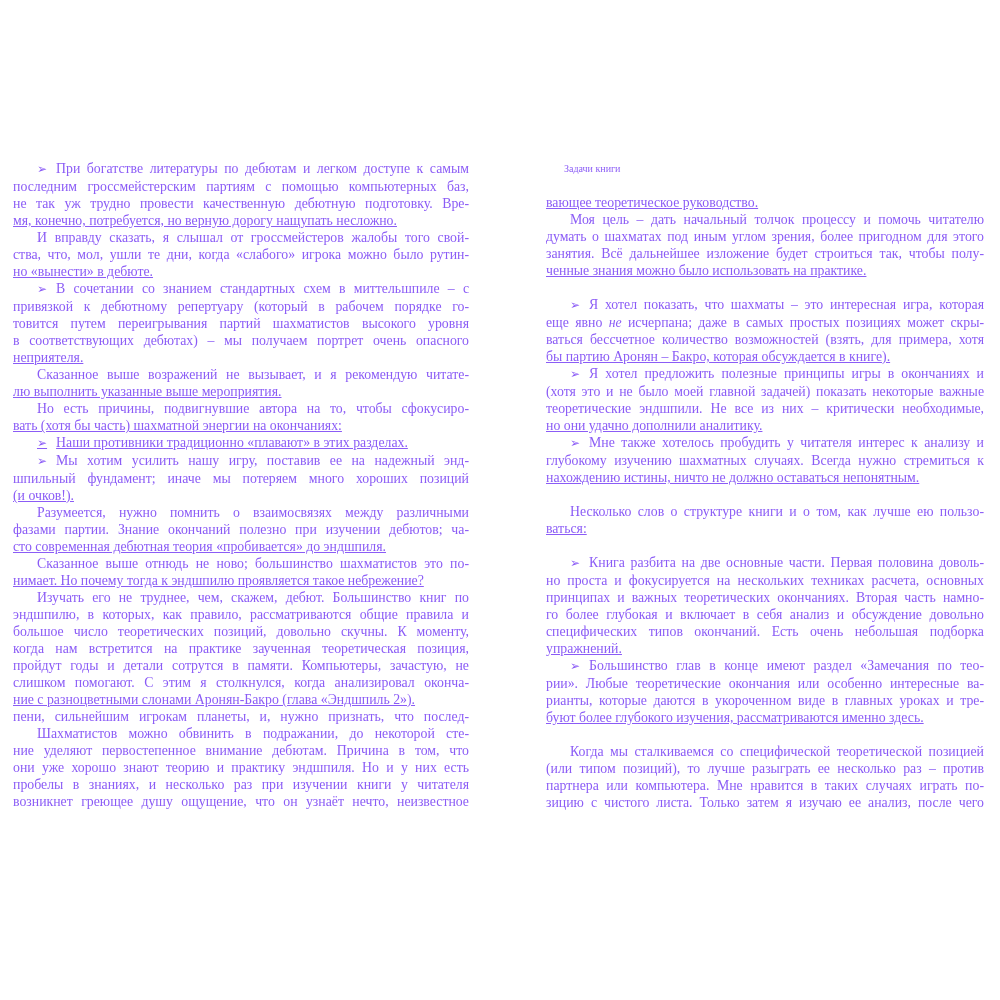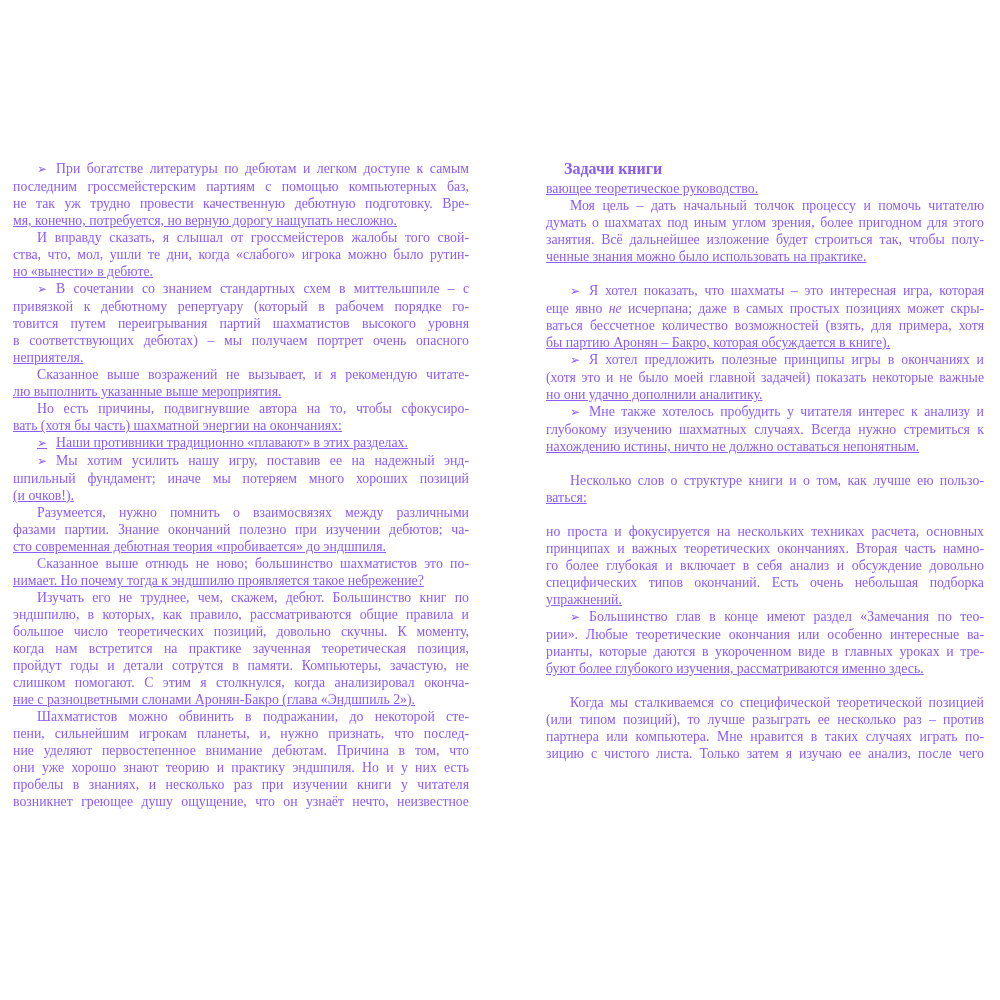--- a/index.html
+++ b/index.html
@@ -27,25 +27,25 @@
   .para { margin: 0; }
   .para.gap { margin-top: 17px; }
   .line {
     text-align: justify;
     text-align-last: justify;
     white-space: normal;
   }
   .line.last { text-align-last: left; text-decoration: underline; }
   .line.first { text-indent: 24px; }
   .heading {
-    font-weight: bold;
-    font-size: 16px;
+    font-weight: normal;
+    font-size: 10px;
     line-height: 17px;
     text-indent: 18px;
-    margin: 0 0 3px 0;
+    margin: 0 0 17px 0;
   }
   .bul {
     margin-right: 9px;
     font-size: 12px;
   }
   i { font-style: italic; }
 </style>
 </head>
 <body>
 
@@ -97,22 +97,22 @@
       <div class="para">
         <div class="line first">Изучать его не труднее, чем, скажем, дебют. Большинство книг по</div>
         <div class="line">эндшпилю, в которых, как правило, рассматриваются общие правила и</div>
         <div class="line">большое число теоретических позиций, довольно скучны. К моменту,</div>
         <div class="line">когда нам встретится на практике заученная теоретическая позиция,</div>
         <div class="line">пройдут годы и детали сотрутся в памяти. Компьютеры, зачастую, не</div>
         <div class="line">слишком помогают. С этим я столкнулся, когда анализировал оконча-</div>
         <div class="line last">ние с разноцветными слонами Аронян-Бакро (глава «Эндшпиль 2»).</div>
       </div>
       <div class="para">
+        <div class="line">пени, сильнейшим игрокам планеты, и, нужно признать, что послед-</div>
         <div class="line first">Шахматистов можно обвинить в подражании, до некоторой сте-</div>
-        <div class="line">пени, сильнейшим игрокам планеты, и, нужно признать, что послед-</div>
         <div class="line">ние уделяют первостепенное внимание дебютам. Причина в том, что</div>
         <div class="line">они уже хорошо знают теорию и практику эндшпиля. Но и у них есть</div>
         <div class="line">пробелы в знаниях, и несколько раз при изучении книги у читателя</div>
         <div class="line">возникнет греющее душу ощущение, что он узнаёт нечто, неизвестное</div>
       </div>
     </div>
   <div class="page" id="right-page">
     <div class="heading">Задачи книги</div>
     <div id="right-page-body">
         <div class="para">
@@ -126,32 +126,34 @@
         </div>
         <div class="para gap">
           <div class="line first"><span class="bul">➢</span>Я хотел показать, что шахматы – это интересная игра, которая</div>
           <div class="line">еще явно <i>не</i> исчерпана; даже в самых простых позициях может скры-</div>
           <div class="line">ваться бессчетное количество возможностей (взять, для примера, хотя</div>
           <div class="line last">бы партию Аронян – Бакро, которая обсуждается в книге).</div>
         </div>
         <div class="para">
           <div class="line first"><span class="bul">➢</span>Я хотел предложить полезные принципы игры в окончаниях и</div>
           <div class="line">(хотя это и не было моей главной задачей) показать некоторые важные</div>
+          <div class="line">теоретические эндшпили. Не все из них – критически необходимые,</div>
           <div class="line last">но они удачно дополнили аналитику.</div>
         </div>
         <div class="para">
           <div class="line first"><span class="bul">➢</span>Мне также хотелось пробудить у читателя интерес к анализу и</div>
           <div class="line">глубокому изучению шахматных случаях. Всегда нужно стремиться к</div>
           <div class="line last">нахождению истины, ничто не должно оставаться непонятным.</div>
         </div>
         <div class="para gap">
           <div class="line first">Несколько слов о структуре книги и о том, как лучше ею пользо-</div>
           <div class="line last">ваться:</div>
         </div>
         <div class="para gap">
+          <div class="line first"><span class="bul">➢</span>Книга разбита на две основные части. Первая половина доволь-</div>
           <div class="line">но проста и фокусируется на нескольких техниках расчета, основных</div>
           <div class="line">принципах и важных теоретических окончаниях. Вторая часть намно-</div>
           <div class="line">го более глубокая и включает в себя анализ и обсуждение довольно</div>
           <div class="line">специфических типов окончаний. Есть очень небольшая подборка</div>
           <div class="line last">упражнений.</div>
         </div>
         <div class="para">
           <div class="line first"><span class="bul">➢</span>Большинство глав в конце имеют раздел «Замечания по тео-</div>
           <div class="line">рии». Любые теоретические окончания или особенно интересные ва-</div>
           <div class="line">рианты, которые даются в укороченном виде в главных уроках и тре-</div>

